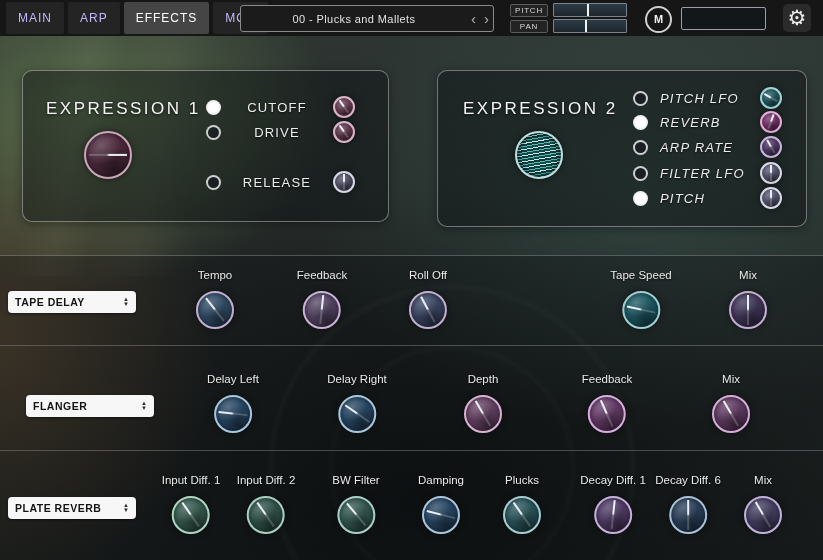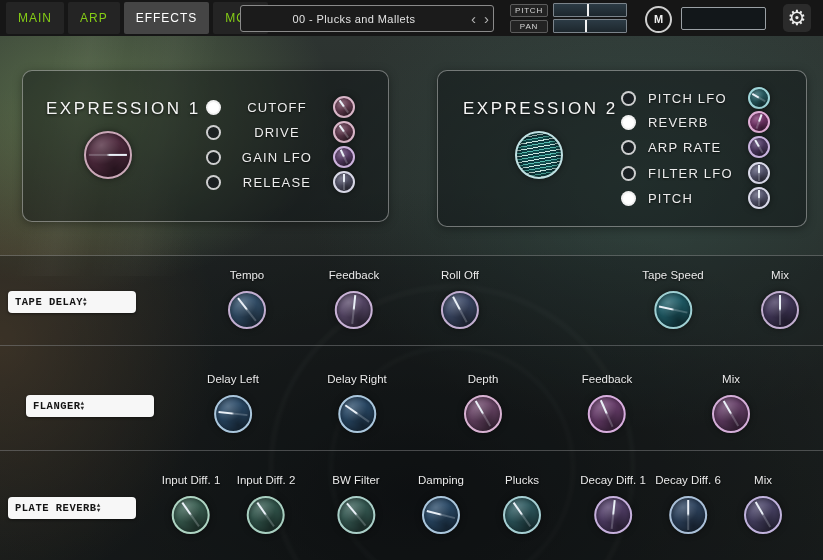--- a/index.html
+++ b/index.html
@@ -17,21 +17,21 @@
   .streaks{position:absolute;left:0;top:0;width:420px;height:240px;opacity:.5;
     background:linear-gradient(100deg, transparent 12%, rgba(255,255,240,0.07) 20%, transparent 28%,
                rgba(255,255,240,0.05) 38%, transparent 48%);}
   .ring{position:absolute;border-radius:50%;border:2px solid rgba(215,225,212,0.10);filter:blur(2px);}
   .ring.a{left:270px;top:250px;width:360px;height:360px;}
   .ring.b{left:330px;top:310px;width:240px;height:240px;border-color:rgba(215,225,212,0.08);}
 
   
   .topbar{position:absolute;left:0;top:0;width:823px;height:36px;background:#161616;z-index:5;}
   .tabs{position:absolute;left:6px;top:2px;height:32px;display:flex;gap:4px;}
-  .tab{height:32px;line-height:32px;padding:0 12px;background:#242424;color:#84cc16;
+  .tab{height:32px;line-height:32px;padding:0 12px;background:#242424;color:#c4b5fd;
        font-size:12px;letter-spacing:1px;border-radius:2px;cursor:pointer;}
   .tab.active{background:#454545;color:#ffffff;}
   .preset{position:absolute;left:240px;top:5px;width:252px;height:25px;background:#1b1b1b;
           border:1px solid #8a8a8a;border-radius:3px;display:flex;align-items:center;}
   .preset-label{flex:1;text-align:center;color:#e2e2e2;font-size:11px;letter-spacing:.4px;}
   .preset .arrow{color:#b5b5b5;font-size:15px;line-height:23px;padding:0 4px;cursor:pointer;}
   .pp{position:absolute;left:510px;top:3px;display:flex;flex-direction:column;gap:2px;}
   .pp-row{display:flex;align-items:center;gap:5px;height:14px;}
   .pp-label{width:36px;text-align:center;color:#d6d6d6;font-size:8px;letter-spacing:.8px;
             border:1px solid #5c5c5c;background:rgba(42,42,42,.7);border-radius:2px;padding:1px 0;}
@@ -73,43 +73,43 @@
   .knob.rowk{width:34px;height:34px;}
   .knob.wave{background:
       radial-gradient(circle at 50% 50%, rgba(0,0,0,0) 55%, rgba(0,0,0,0.55)),
       repeating-linear-gradient(170deg,#0e3c41 0 2px,#57bdb0 2px 3px,#114b4c 3px 5px,#cfeae4 5px 6px);}
   .p1 .knob.big{left:61px;top:60px;}
   .p2 .knob.big{left:77px;top:60px;}
 
   
   .opt{position:absolute;display:flex;align-items:center;gap:12px;height:20px;}
   .p1 .opt{left:183px;text-align:center;}
-  .p2 .opt{left:183px;}
+  .p2 .opt{left:195px;font-style:italic;}
   .dot{width:11px;height:11px;border-radius:50%;border:2px solid rgba(238,238,238,0.85);
        background:rgba(22,25,30,0.65);flex:0 0 11px;cursor:pointer;}
   .dot.on{background:#ffffff;}
   .opt-label{width:88px;color:#ececec;font-size:13px;letter-spacing:1.2px;white-space:nowrap;
              text-shadow:0 1px 2px rgba(0,0,0,.7);}
 
   
   .fxrow{position:absolute;left:0;width:823px;border-top:1px solid rgba(255,255,255,0.24);
          background:rgba(14,18,21,0.30);}
   .fxrow.r1{top:255px;height:90px;}
   .fxrow.r2{top:345px;height:105px;}
   .fxrow.r3{top:450px;height:110px;}
   .kunit{position:absolute;transform:translateX(-50%);display:flex;flex-direction:column;
          align-items:center;gap:9px;}
-  .r1 .kunit{top:12px;margin-left:32px;}
+  .r1 .kunit{top:12px;}
   .r2 .kunit{top:26px;}
   .r3 .kunit{top:22px;}
   .klabel{height:14px;line-height:14px;color:#eaeaea;font-size:11.5px;white-space:nowrap;
           text-shadow:0 1px 2px rgba(0,0,0,.75);}
   .pill{position:absolute;left:8px;width:128px;height:22px;background:#f7f7f7;border-radius:4px;
-        display:flex;align-items:center;justify-content:flex-start;padding:0 7px;
-        box-sizing:border-box;cursor:pointer;box-shadow:0 1px 3px rgba(0,0,0,.5);font-family:Liberation Mono, monospace;}
+        display:flex;align-items:center;justify-content:space-between;padding:0 7px;
+        box-sizing:border-box;cursor:pointer;box-shadow:0 1px 3px rgba(0,0,0,.5);}
   .r1 .pill{top:35px;} .r2 .pill{top:49px;margin-left:18px;} .r3 .pill{top:46px;}
   .pill-label{font-size:10.5px;font-weight:bold;letter-spacing:.5px;color:#141414;white-space:nowrap;}
   .updown{display:flex;flex-direction:column;font-size:6px;line-height:5px;color:#2a2a2a;}
 </style>
 </head>
 <body>
 
 <div class="app">
 
   <div class="bg">
@@ -159,27 +159,20 @@
       <span class="dot on"></span>
       <span class="opt-label">CUTOFF</span>
       <div class="knob mini" style="--angle: -35deg; --kc: #7a4a63; --ring: #d9b6c8;">
         <div class="ptr"></div>
         </div>
     </div>
     <div class="opt" style="top:51px">
       <span class="dot"></span>
       <span class="opt-label">DRIVE</span>
       <div class="knob mini" style="--angle: -35deg; --kc: #74475f; --ring: #d9b6c8;">
-        <div class="ptr"></div>
-        </div>
-    </div>
-    <div class="opt" style="top:76px">
-      <span class="dot"></span>
-      <span class="opt-label">GAIN LFO</span>
-      <div class="knob mini" style="--angle: -25deg; --kc: #6b4a7d; --ring: #cdb3dd;">
         <div class="ptr"></div>
         </div>
     </div>
     <div class="opt" style="top:101px">
       <span class="dot"></span>
       <span class="opt-label">RELEASE</span>
       <div class="knob mini" style="--angle: 0deg; --kc: #63637c; --ring: #d8d8e6;">
         <div class="ptr"></div>
         </div>
     </div>

